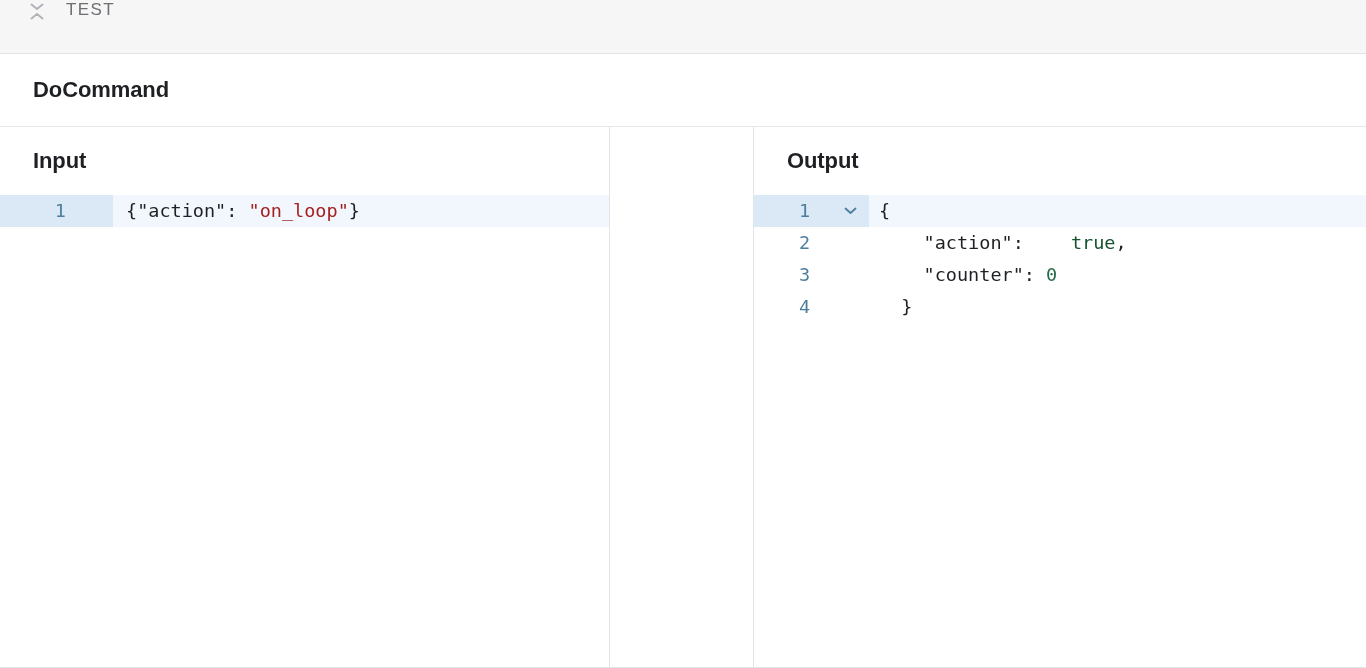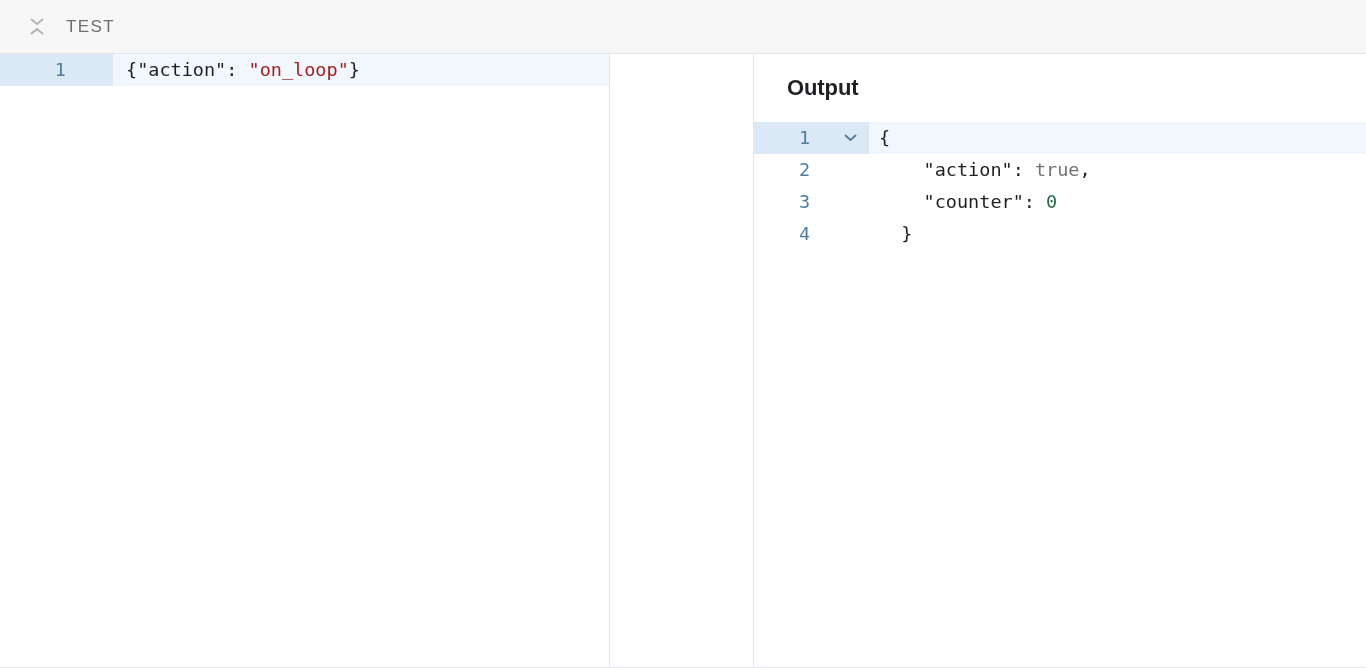--- a/index.html
+++ b/index.html
@@ -25,21 +25,21 @@
     border-bottom: 1px solid #e3e4e8;
   }
 
   
   .topbar {
     height: 54px;
     min-height: 54px;
     background: #f6f6f7;
     border-bottom: 1px solid #e3e4e8;
     display: flex;
-    align-items: center;
+    align-items: flex-start;
     padding: 0 0 0 27px;
     box-sizing: border-box;
   }
   .collapse-icon {
     width: 20px;
     height: 22px;
     display: flex;
     flex-direction: column;
     align-items: center;
     justify-content: center;
@@ -174,21 +174,21 @@
     align-items: center;
     white-space: pre;
     color: #1f2023;
     padding-left: 13px;
   }
   .code-output { padding-left: 10px; }
 
   .tok-punct  { color: #1f2023; }
   .tok-key    { color: #1f2023; }
   .tok-string { color: #a52020; }
-  .tok-bool   { color: #737373; }
+  .tok-bool   { color: #14532d; margin-left: 36px; }
   .tok-number { color: #226b49; }
 
   
   .exec-spacer { height: 245px; flex: 0 0 245px; }
   .exec-button {
     height: 55px;
     flex: 0 0 55px;
     background: #f4f4f5;
     border: 1px solid #e0e1e4;
     border-left: none;
@@ -214,24 +214,30 @@
       <svg width="14" height="7" viewBox="0 0 14 7" fill="none" aria-hidden="true">
         <path d="M1.5 1.5 L7 6 L12.5 1.5" stroke="#b1b2b8" stroke-width="1.9" stroke-linecap="round" stroke-linejoin="round"></path>
       </svg>
       <svg width="14" height="7" viewBox="0 0 14 7" fill="none" aria-hidden="true">
         <path d="M1.5 5.5 L7 1 L12.5 5.5" stroke="#b1b2b8" stroke-width="1.9" stroke-linecap="round" stroke-linejoin="round"></path>
       </svg>
     </span>
     <span class="topbar-title">TEST</span>
   </div>
 
+  <div class="titleband">
+    <span class="node-title">DoCommand</span>
+  </div>
 
   <div class="body">
 
     <div class="panel panel-input">
+      <div class="panel-head panel-head-input">
+        <span class="panel-label">Input</span>
+      </div>
       <div class="editor" id="input-editor">
           <div class="code-line active">
             <div class="gutter gutter-input">
               <span class="gutter-num">1</span>
             </div>
             <div class="code"><span class="tok-punct">{</span><span class="tok-key">"action"</span><span class="tok-punct">: </span><span class="tok-string">"on_loop"</span><span class="tok-punct">}</span></div>
           </div>
         </div>
     </div>
 

